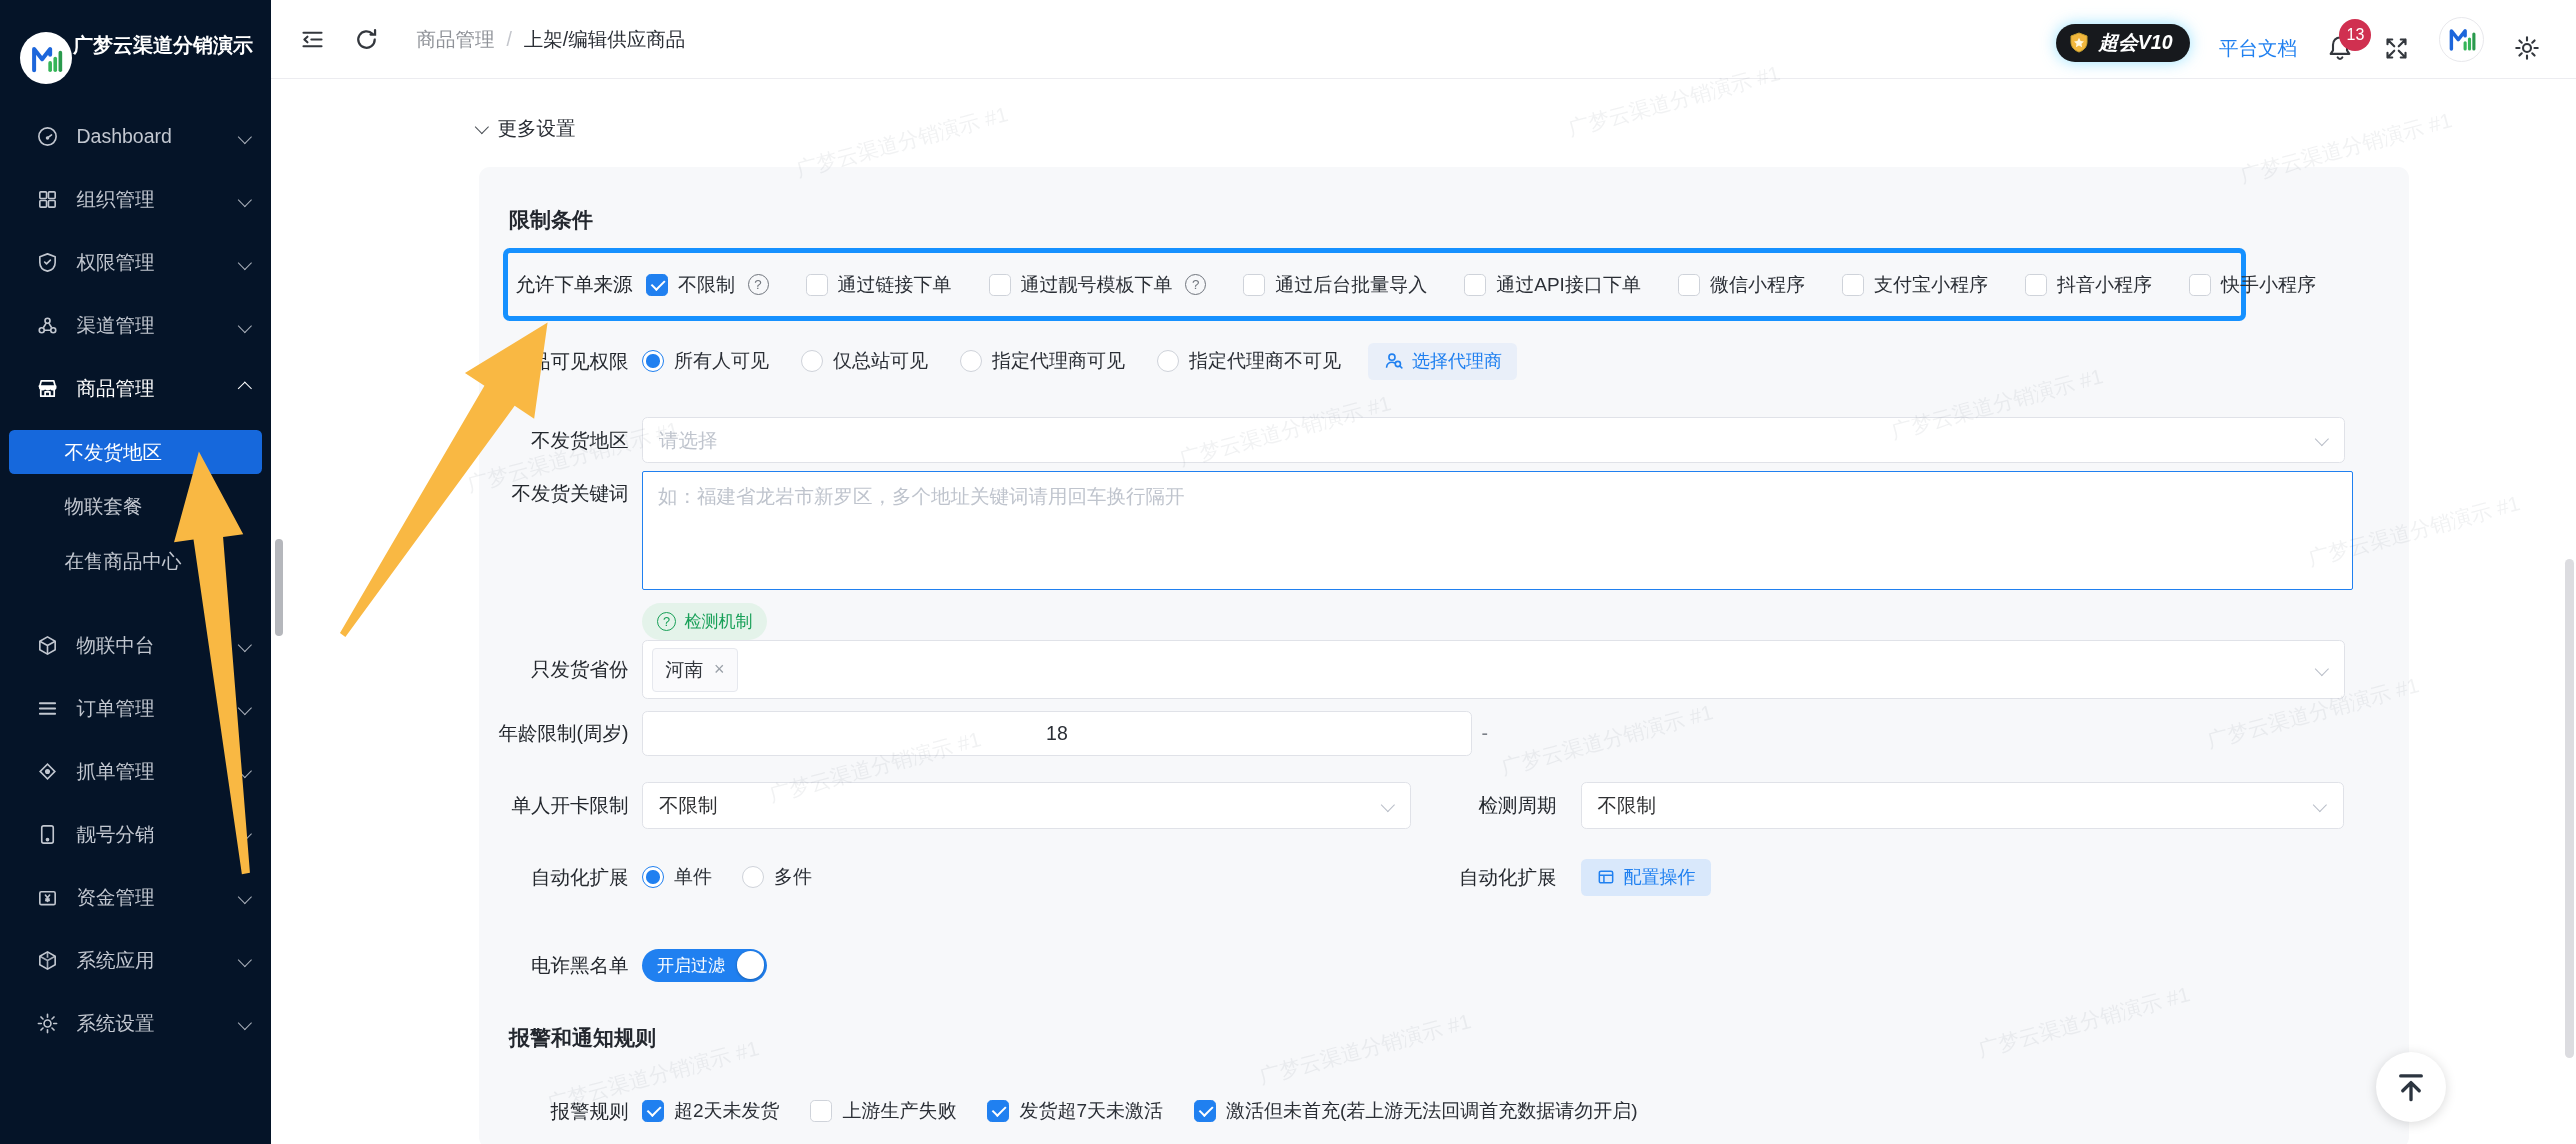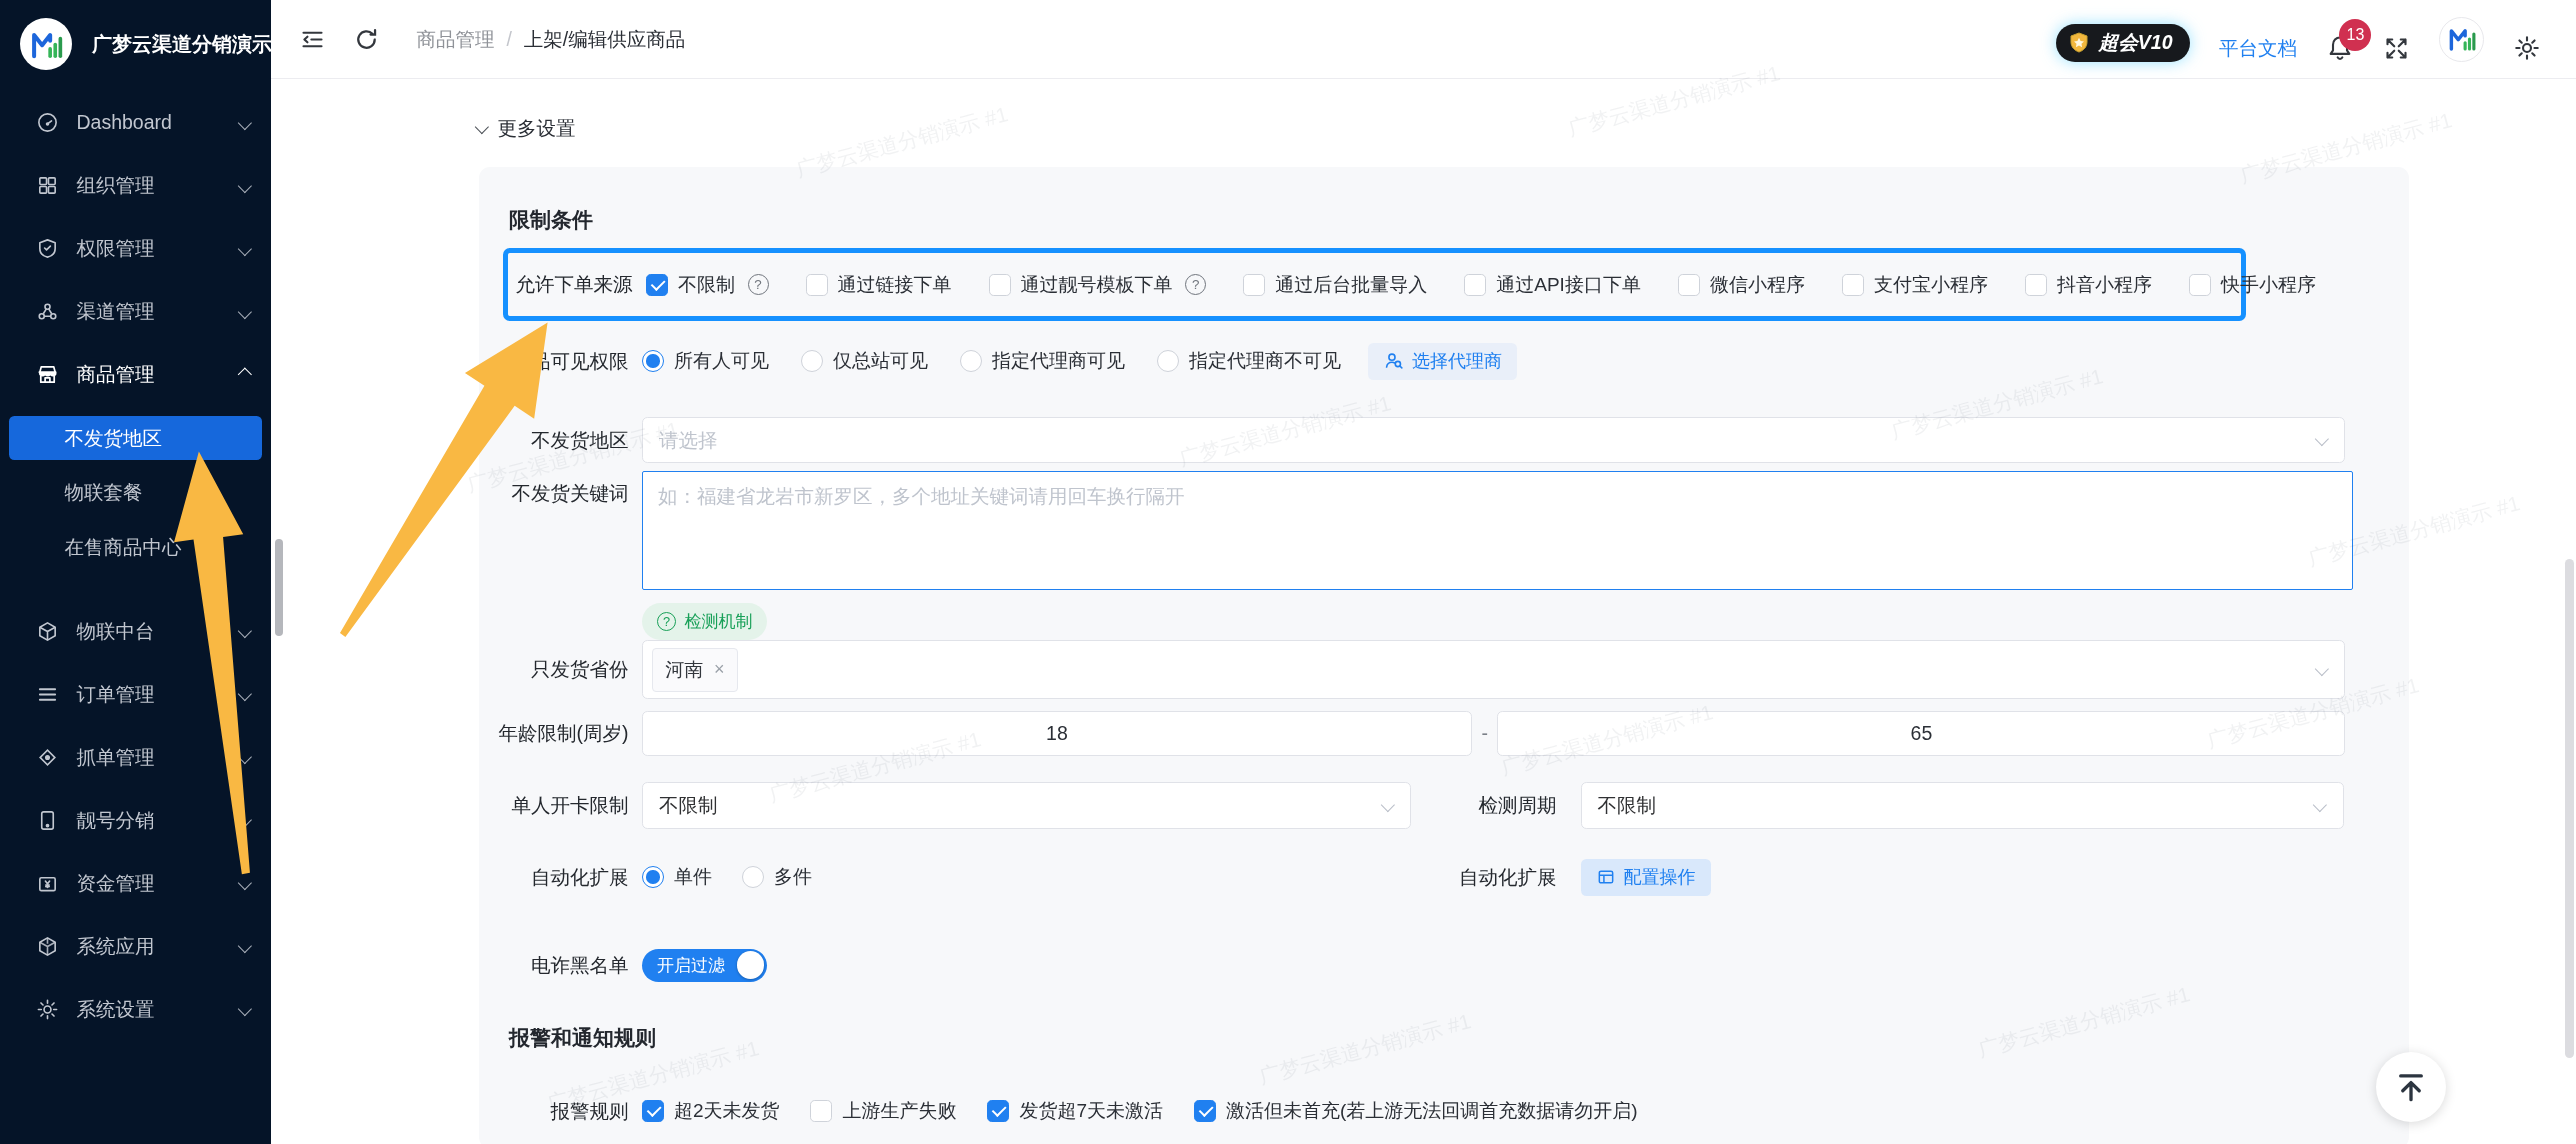--- a/index.html
+++ b/index.html
@@ -1,21 +1,21 @@
 <!DOCTYPE html>
 <html style="font-size:10.8px"><head>
 <meta charset="utf-8">
 <style>
   html,body{margin:0;padding:0;background:#e8e8e8}
   .root{position:relative;width:2576px;height:1145px;background:#fff;overflow:hidden;
         font-family:"Liberation Sans","DejaVu Sans",sans-serif;color:#303133}
 
   
   .sidebar{position:absolute;left:0;top:0;bottom:0;width:271px;background:#051428;z-index:10}
-  .logo-row{display:flex;align-items:center;gap:20px;padding:18px 0 0 20px}
+  .logo-row{display:flex;gap:1px;padding:32px 0 0 20px}
   .logo-circle{width:52px;height:52px;border-radius:50%;background:#fff;display:flex;align-items:center;justify-content:center;flex:none}
   .app-title{color:#fff;font-size:20px;font-weight:600;white-space:nowrap}
   .menu{margin-top:31px}
   .mi{height:43px;margin-bottom:20px;display:flex;align-items:center;gap:17.5px;padding:0 21.5px 0 35px;color:#c2c7d0;font-size:19.5px;cursor:pointer}
   .mi .micon{width:24px;height:24px;flex:none;display:flex;align-items:center;justify-content:center}
   .mi .milabel{white-space:nowrap}
   .mi .chev{margin-left:auto}
   .chev{width:8.7px;height:8.7px;border-right:1.7px solid #a9afb9;border-bottom:1.7px solid #a9afb9;transform:rotate(45deg);flex:none}
   .chev.up{transform:rotate(-135deg)}
   .chev.dark{border-color:#4b5056}
@@ -434,21 +434,20 @@
             <span class="x">×</span>
           </span>
           <span class="selchev"></span>
         </div>
       </div>
 
       <div class="frow" style="top:544px;height:45px">
         <div class="flabel">年龄限制(周岁)</div>
         <div class="inp" style="width:830px">18</div>
         <div class="agesep">-</div>
-        <div class="inp" style="width:848px">65</div>
       </div>
 
       <div class="frow" style="top:615px;height:47px">
         <div class="flabel">单人开卡限制</div>
         <div class="sel" style="width:769px;height:47px">
           <span>不限制</span>
           <span class="selchev"></span>
         </div>
         <div class="rpair">
           <div class="lab2">检测周期</div>

